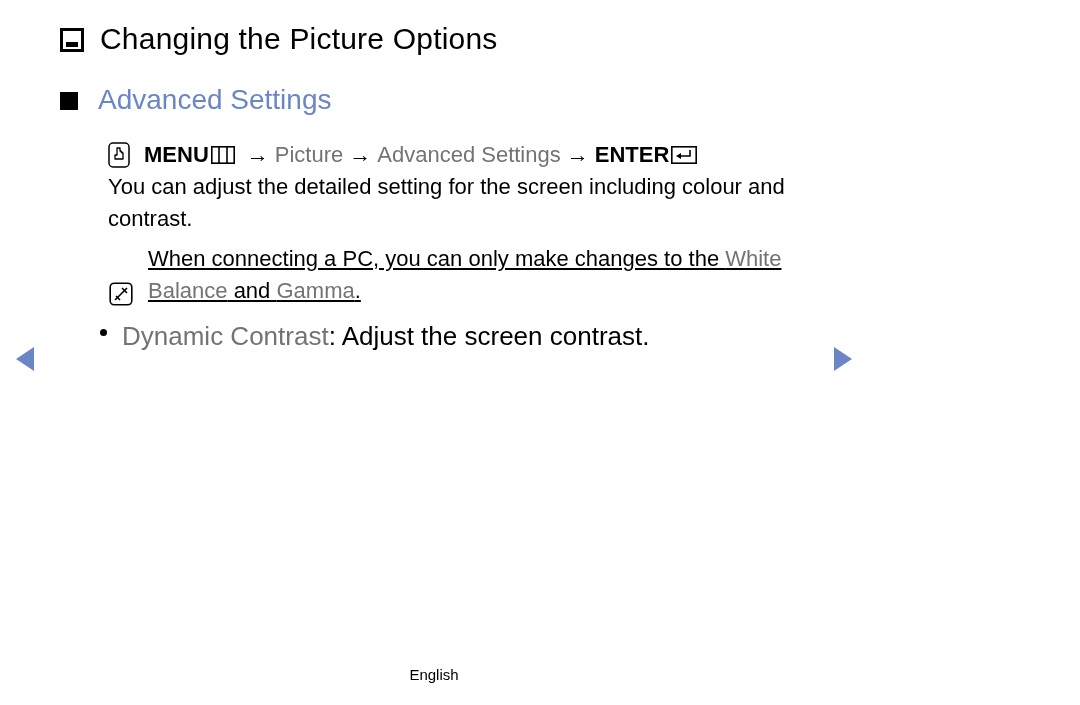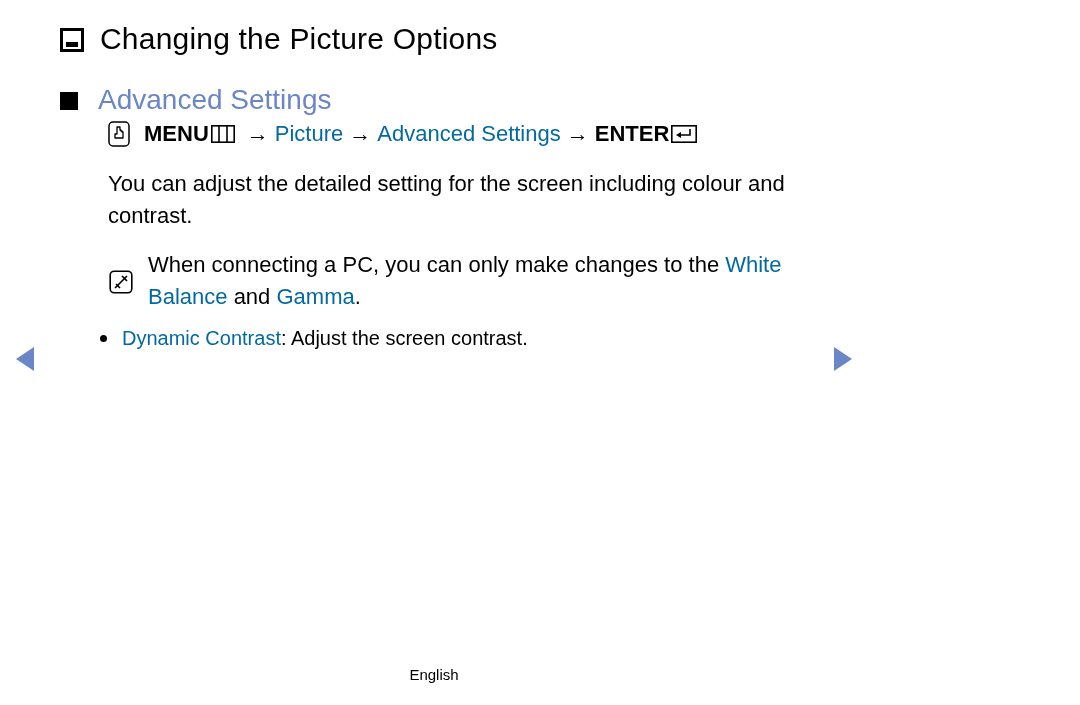--- a/index.html
+++ b/index.html
@@ -60,56 +60,57 @@
   }
   .indent {
     margin-left: 48px;
     font-size: 22px;
     line-height: 1.45;
   }
   .path-row {
     display: flex;
     align-items: center;
     flex-wrap: wrap;
-    margin-top: 2px;
+    margin-top: 23px;
   }
   .hand-icon, .menu-icon, .enter-icon, .note-icon {
     display: inline-flex;
     align-items: center;
     justify-content: center;
   }
   .hand-icon { margin-right: 14px; }
   .menu-text { font-weight: bold; }
   .menu-icon { margin-left: 2px; margin-right: 6px; }
   .enter-icon { margin-left: 2px; }
   .arrow { margin: 0 6px; }
-  .link { color: #0369a1; }
+  .link { color: #737373; }
   .available-row { margin-top: 10px; }
-  .desc-row { margin-top: 18px; }
+  .desc-row { margin-top: 0; }
   .note-row {
     display: flex;
-    align-items: center;
-    margin-top: 17px;
+    align-items: flex-end;
+    margin-top: 8px;
+    text-decoration: underline;
   }
   .note-icon {
     flex: 0 0 26px;
     margin-right: 14px;
     margin-top: 3px;
   }
   .note-text { flex: 1; }
   .bullets {
     list-style: none;
     padding: 0;
     margin: 12px 0 0 40px;
   }
   .bullets li {
     position: relative;
     padding-left: 22px;
     margin-bottom: 10px;
-    font-size: 20px;
+    font-size: 26px;
   }
   .bullets li::before {
     content: "";
     position: absolute;
     left: 0;
     top: 11px;
     width: 7px;
     height: 7px;
     border-radius: 50%;
     background: #000;

